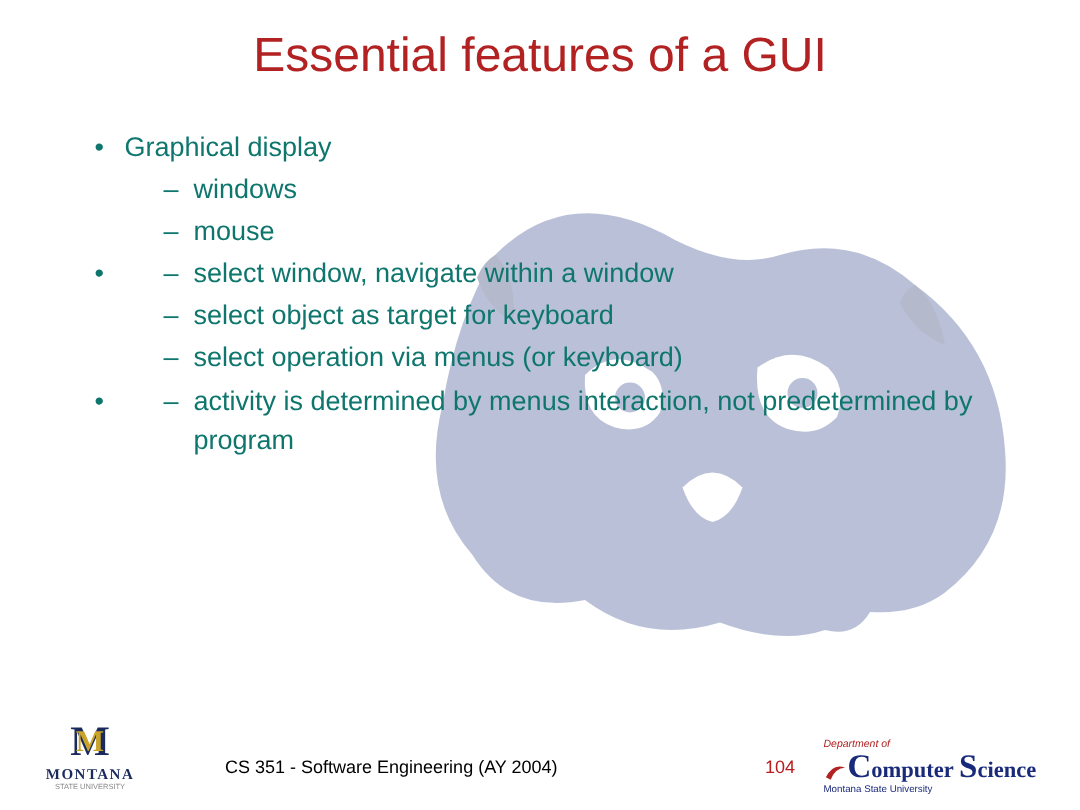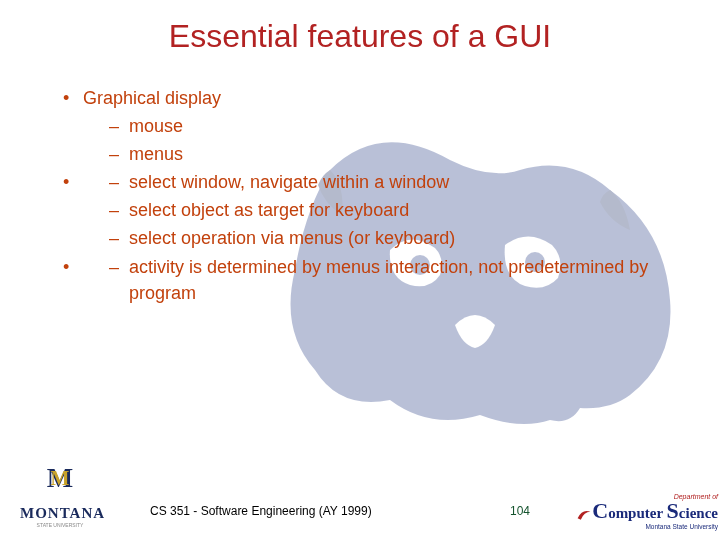--- a/index.html
+++ b/index.html
@@ -37,21 +37,21 @@
     font-size: 32px;
     color: #B22222;
     z-index: 2;
   }
   .body {
     position: absolute;
     top: 85px;
     left: 55px;
     width: 620px;
     font-size: 18px;
-    color: #c2410c;
+    color: #0f766e;
     line-height: 1.45;
     z-index: 2;
   }
   ul.top {
     list-style: none;
     margin: 0;
     padding: 0;
   }
   ul.top > li {
     position: relative;
@@ -107,50 +107,50 @@
   .logo-left .m .gold {
     position: absolute;
     left: 50%;
     top: 50%;
     transform: translate(-50%,-52%);
     font-size: 20px;
     color: #c9a32a;
   }
   .logo-left .txt {
     font-family: Georgia, serif;
-    font-size: 15px;
+    font-size: 10px;
     letter-spacing: 1px;
     color: #1a2a5c;
     font-weight: bold;
-    margin-top: 13px;
+    margin-top: 2px;
   }
   .logo-left .sub {
     font-size: 5px;
     color: #888;
   }
   .footer-text {
     position: absolute;
     left: 150px;
     bottom: 22px;
     font-size: 12px;
     color: #000;
   }
   .page-num {
     position: absolute;
     left: 510px;
     bottom: 22px;
     font-size: 12px;
-    color: #14532d;
+    color: #b91c1c;
   }
   .logo-right {
     position: absolute;
-    right: 2px;
+    right: 16px;
     bottom: 10px;
     width: 155px;
-    text-align: right;
+    text-align: left;
   }
   .logo-right .dept {
     font-size: 7px;
     font-style: italic;
     color: #B22222;
   }
   .logo-right .cs {
     font-family: Georgia, "Times New Roman", serif;
     font-size: 15px;
     color: #1a2a7a;
@@ -187,41 +187,41 @@
       <path fill="#2c3c70" d="M60 40 Q75 55 72 85 Q55 75 48 55 Q52 45 60 40 Z"></path>
       <path fill="#2c3c70" d="M340 60 Q355 72 360 100 Q340 92 330 72 Q333 63 340 60 Z"></path>
     </g>
   </svg>
 
   <div class="title">Essential features of a GUI</div>
 
   <div class="body">
     <ul class="top">
         <li><span>Graphical display</span><ul class="sub">
+            <li>windows</li>
             <li>mouse</li>
-            <li>menus</li>
           </ul></li>
         <li><ul class="sub">
             <li>select window, navigate within a window</li>
             <li>select object as target for keyboard</li>
             <li>select operation via menus (or keyboard)</li>
           </ul></li>
         <li><ul class="sub">
             <li>activity is determined by menus interaction, not predetermined by program</li>
           </ul></li>
       </ul>
   </div>
 
   <div class="footer">
     <div class="logo-left">
       <div class="m">M<span class="gold">M</span></div>
       <div class="txt">MONTANA</div>
       <div class="sub">STATE UNIVERSITY</div>
     </div>
-    <div class="footer-text">CS 351 - Software Engineering (AY 1999)</div>
+    <div class="footer-text">CS 351 - Software Engineering (AY 2004)</div>
     <div class="page-num">104</div>
     <div class="logo-right">
       <div class="dept">Department of</div>
       <div class="cs">
         <svg class="swoosh" viewBox="0 0 20 20">
             <path d="M2 14 Q8 2 18 6 Q10 6 6 16 Z" fill="#B22222"></path>
           </svg><span class="big">C</span>omputer <span class="big">S</span>cience
       </div>
       <div class="uni">Montana State University</div>
     </div>

